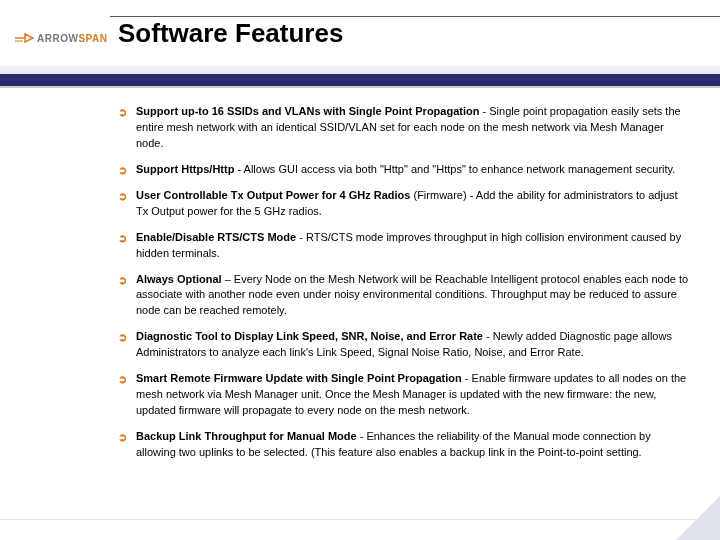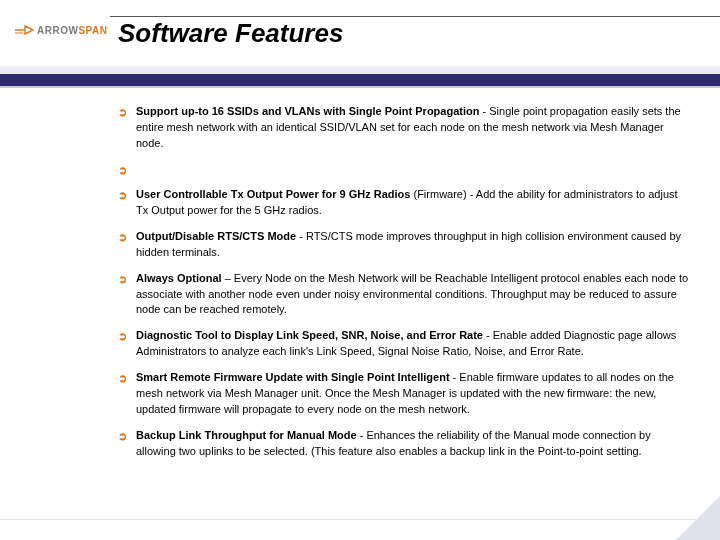--- a/index.html
+++ b/index.html
@@ -1,26 +1,26 @@
 <!DOCTYPE html>
 <html><head>
 <meta charset="utf-8">
 <style>
   * { box-sizing: border-box; margin: 0; padding: 0; }
   html, body { width: 720px; height: 540px; font-family: Arial, Helvetica, sans-serif; background: #fff; }
   .slide { width: 720px; height: 540px; position: relative; padding: 0; }
   .header-area { position: relative; height: 66px; }
-  .logo { position: absolute; left: 14px; top: 24px; display: flex; align-items: center; gap: 3px; }
+  .logo { position: absolute; left: 14px; top: 32px; display: flex; align-items: center; gap: 3px; }
   .logo-arrow { width: 20px; height: 12px; position: relative; }
   .logo-arrow svg { display: block; }
   .logo-text { font-size: 10px; font-weight: 600; letter-spacing: 0.5px; }
   .logo-text .g { color: #7a7a7a; }
   .logo-text .o { color: #d97a1f; }
   .top-rule { position: absolute; left: 110px; right: 0; top: 16px; border-top: 1px solid #555; }
-  .title { position: absolute; left: 118px; top: 18px; font-size: 26px; font-weight: 700; font-style: italic; color: #000; }
+  .title { position: absolute; left: 118px; top: 18px; font-size: 26px; font-weight: 700; color: #000; }
   .band { position: absolute; left: 0; right: 0; top: 66px; height: 22px; background: linear-gradient(#f0f2f6 0%, #e6e8ee 38%, #2b2a6f 38%, #2b2a6f 100%); }
   .band::after { content:""; position:absolute; left:0; right:0; bottom:0; height:2px; background:#c9c9c9; }
   .content { position: absolute; left: 118px; right: 30px; top: 104px; }
   ul.features { list-style: none; }
   ul.features > li { display: flex; align-items: flex-start; margin-bottom: 10px; }
   .bullet { flex: 0 0 18px; color: #d97a1f; font-weight: 700; font-size: 11px; line-height: 14px; margin-top: 1px; }
   .item-text { font-size: 11px; line-height: 1.45; color: #000; }
   .item-text b { font-weight: 700; }
   .corner { position: absolute; right: 0; bottom: 0; width: 0; height: 0; border-left: 44px solid transparent; border-bottom: 44px solid #dfe2ea; }
   .corner-line { position: absolute; left: 0; right: 0; bottom: 20px; height: 1px; background: #e4e4e4; }
@@ -45,40 +45,41 @@
   <div class="band"></div>
 
   <div class="content">
     <ul class="features">
       <li>
           <span class="bullet">➲</span>
           <span class="item-text"><b>Support up-to 16 SSIDs and VLANs with Single Point Propagation</b><span> -  </span><span>Single point propagation easily sets the entire mesh network with an identical SSID/VLAN set for each node on the mesh network via Mesh Manager node.</span></span>
         </li>
       <li>
           <span class="bullet">➲</span>
+          <span class="item-text"><b>Support Https/Http</b><span> - </span><span>Allows GUI access via both "Http" and "Https" to enhance network management security.</span></span>
         </li>
       <li>
           <span class="bullet">➲</span>
-          <span class="item-text"><b>User Controllable Tx Output Power for 9 GHz Radios</b><span> (Firmware) - </span><span>Add the ability for administrators to adjust Tx Output power for the 5 GHz radios.</span></span>
+          <span class="item-text"><b>User Controllable Tx Output Power for 4 GHz Radios</b><span> (Firmware) - </span><span>Add the ability for administrators to adjust Tx Output power for the 5 GHz radios.</span></span>
         </li>
       <li>
           <span class="bullet">➲</span>
-          <span class="item-text"><b>Output/Disable RTS/CTS Mode</b><span> - </span><span>RTS/CTS mode improves throughput in high collision environment caused by hidden terminals.</span></span>
+          <span class="item-text"><b>Enable/Disable RTS/CTS Mode</b><span> - </span><span>RTS/CTS mode improves throughput in high collision environment caused by hidden terminals.</span></span>
         </li>
       <li>
           <span class="bullet">➲</span>
           <span class="item-text"><b>Always Optional</b><span> – </span><span>Every Node on the Mesh Network will be Reachable Intelligent protocol enables each node to associate with another node even under noisy environmental conditions. Throughput may be reduced to assure node can be reached remotely.</span></span>
         </li>
       <li>
           <span class="bullet">➲</span>
-          <span class="item-text"><b>Diagnostic Tool to Display Link Speed, SNR, Noise,  and Error Rate</b><span> - </span><span>Enable added Diagnostic page allows Administrators to analyze each link's Link Speed, Signal Noise Ratio, Noise, and Error Rate.</span></span>
+          <span class="item-text"><b>Diagnostic Tool to Display Link Speed, SNR, Noise,  and Error Rate</b><span> - </span><span>Newly added Diagnostic page allows Administrators to analyze each link's Link Speed, Signal Noise Ratio, Noise, and Error Rate.</span></span>
         </li>
       <li>
           <span class="bullet">➲</span>
-          <span class="item-text"><b>Smart Remote Firmware Update with Single Point Intelligent</b><span> - </span><span>Enable firmware updates to all nodes on the mesh network via Mesh Manager unit. Once the Mesh Manager is updated with the new firmware: the new, updated firmware will propagate to every node on the mesh network.</span></span>
+          <span class="item-text"><b>Smart Remote Firmware Update with Single Point Propagation</b><span> - </span><span>Enable firmware updates to all nodes on the mesh network via Mesh Manager unit. Once the Mesh Manager is updated with the new firmware: the new, updated firmware will propagate to every node on the mesh network.</span></span>
         </li>
       <li>
           <span class="bullet">➲</span>
           <span class="item-text"><b>Backup Link Throughput for Manual Mode</b><span> - </span><span>Enhances the reliability of the Manual mode connection by allowing two uplinks to be selected. (This feature also enables a backup link in the Point-to-point setting.</span></span>
         </li>
     </ul>
   </div>
 
   <div class="corner-line"></div>
   <div class="corner"></div>

